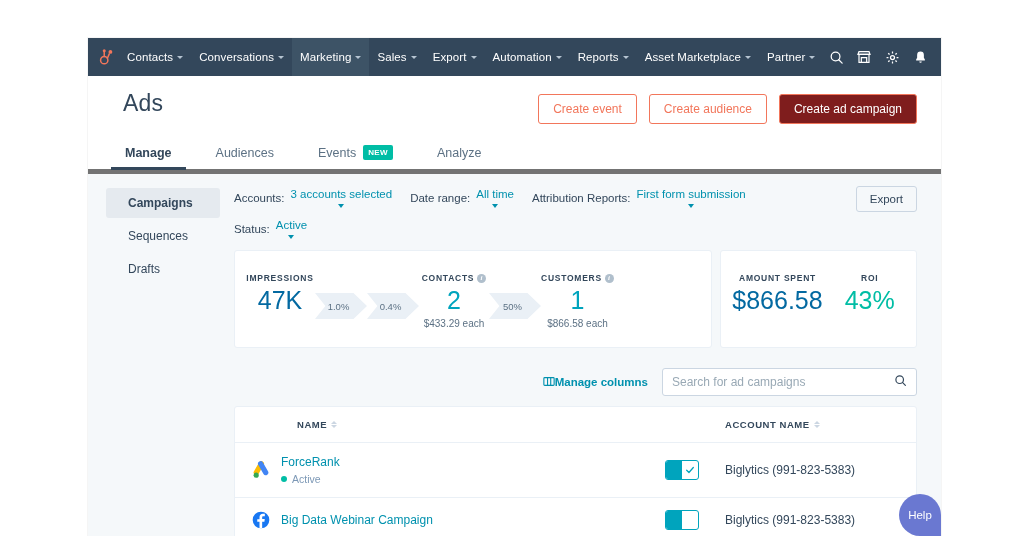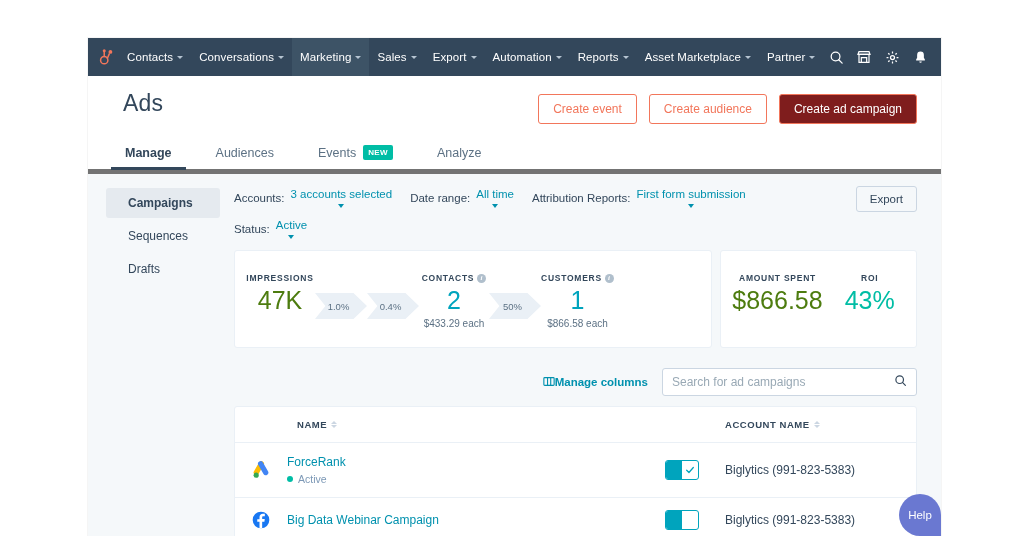--- a/index.html
+++ b/index.html
@@ -93,21 +93,21 @@
   .card { background:#fff; border:1px solid #eaf0f6; border-radius:3px; }
   .card-funnel { flex:1; padding: 22px 10px 18px; }
   .card-spend { width: 197px; padding: 22px 10px 18px; }
 
   .funnel { display:flex; align-items:flex-start; justify-content:flex-start; }
   .metric { text-align:center; min-width: 70px; }
   .m-label {
     font-size:8.5px; color:#33475b; letter-spacing:.75px; font-weight:bold;
     display:flex; align-items:center; justify-content:center; gap:3px; white-space:nowrap;
   }
-  .m-value { font-size:25px; color:#4d7c0f; font-weight:400; margin-top:4px; line-height:1.05; }
+  .m-value { font-size:25px; color:#0369a1; font-weight:400; margin-top:4px; line-height:1.05; }
   .m-value.teal { color:#00a4bd; }
   .m-value.green { color:#00bda5; }
   .m-sub { font-size:10px; color:#5c7184; margin-top:5px; white-space:nowrap; }
   .m-sub.empty { visibility:hidden; }
 
   .arrow {
     position:relative; width:52px; height:26px; margin-top: 20px; flex:none;
     display:flex; align-items:center; justify-content:center;
   }
   .arrow .shape {
@@ -141,21 +141,21 @@
   .thead { display:flex; padding: 12px 16px; border-bottom:1px solid #eaf0f6; }
   .th { font-size:9.5px; color:#33475b; font-weight:bold; letter-spacing:.55px; display:flex; align-items:center; gap:4px; }
   .th-name { flex:1;padding-left:46px; }
   .th-account { width: 175px; }
   .sorter { display:inline-flex; flex-direction:column; gap:1px; }
   .sorter i { width:0;height:0;border-left:3px solid transparent;border-right:3px solid transparent; display:block; }
   .sorter i.up { border-bottom:3.5px solid #cbd6e2; }
   .sorter i.dn { border-top:3.5px solid #cbd6e2; }
 
   .trow { display:flex; align-items:center; padding: 12px 16px; border-bottom:1px solid #eaf0f6; }
-  .cell-name { flex:1; display:flex; align-items:center; gap:16px; min-width:0; }
+  .cell-name { flex:1; display:flex; align-items:center; gap:10px; min-width:0; }
   .gads { width:20px;height:20px; flex:none; position:relative; }
   .camp-name { font-size:12px; color:#0091ae; cursor:pointer; }
   .camp-status { font-size:10.5px; color:#7c98b6; margin-top:4px; display:flex; align-items:center; gap:5px; }
   .dot { width:6px;height:6px;border-radius:50%;background:#00bda5; display:inline-block; }
   .cell-toggle { width:60px; flex:none; display:flex; justify-content:flex-start; }
   .toggle {
     width:34px; height:20px; border-radius:3px; border:1px solid #00a4bd;
     display:flex; overflow:hidden; cursor:pointer; background:#fff;
   }
   .toggle .on { width:17px; background:#00a4bd; }

